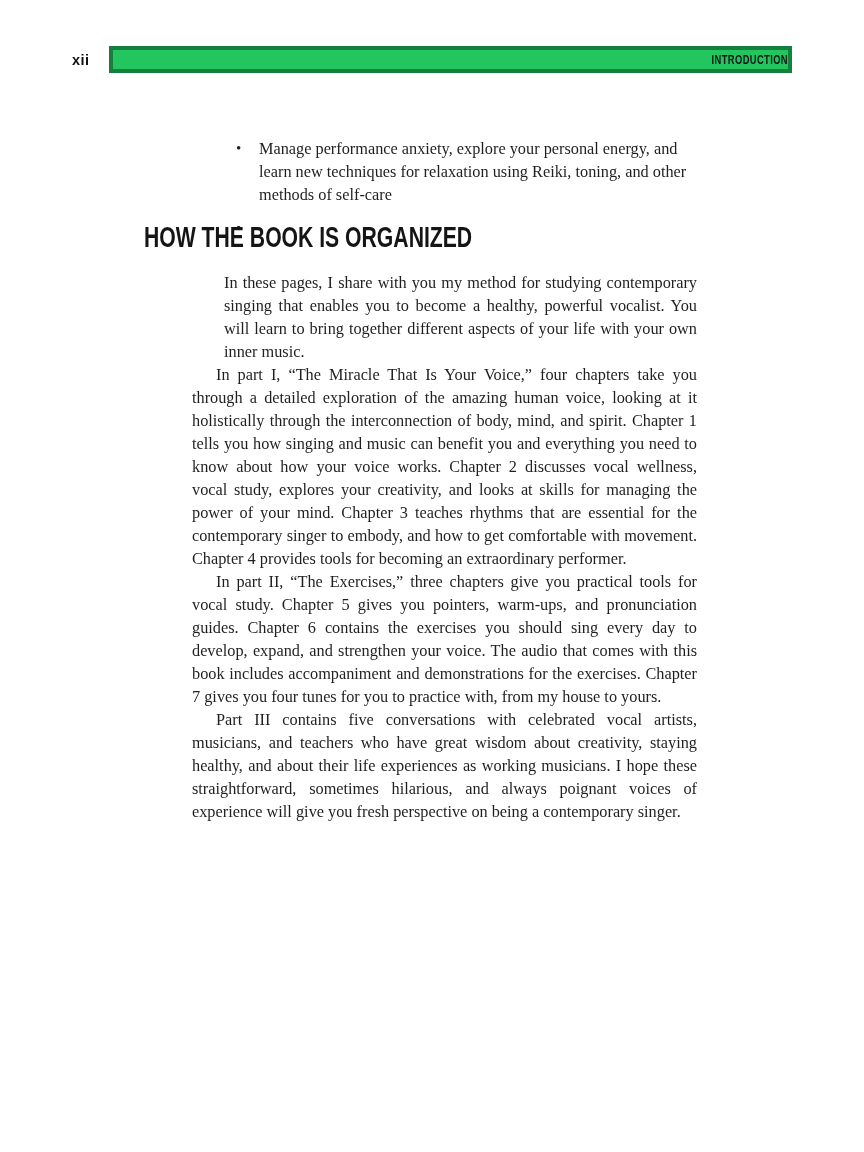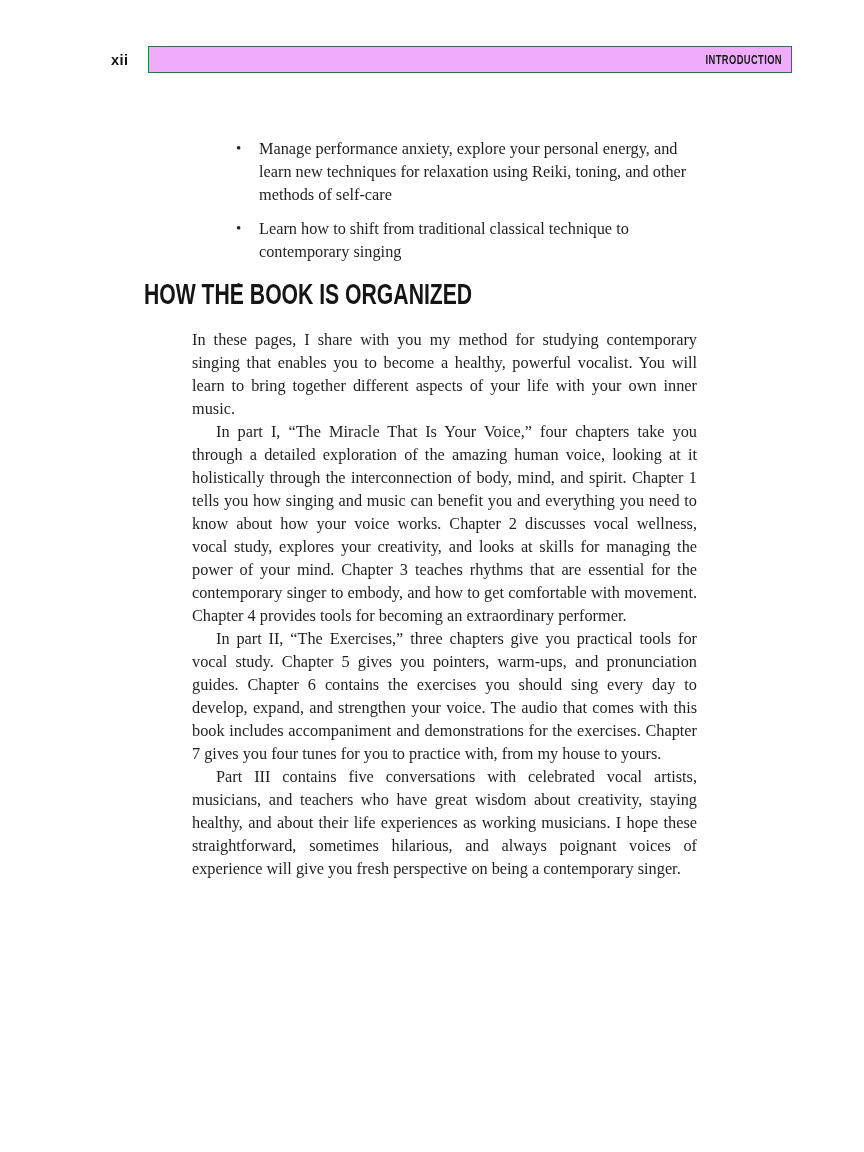--- a/index.html
+++ b/index.html
@@ -21,33 +21,31 @@
     display: flex;
     align-items: center;
   }
   .folio {
     font-family: "Liberation Sans", sans-serif;
     font-weight: bold;
     font-size: 14.5px;
     color: #111111;
     letter-spacing: 0.5px;
     flex: 0 0 auto;
-    margin-left: 39px;
   }
   .rule-box {
     flex: 1 1 auto;
     margin-left: 19px;
     height: 27px;
     box-sizing: border-box;
-    border: 1px solid #15803d;
+    border: 4px solid #15803d;
     display: flex;
     align-items: center;
     justify-content: flex-end;
-    padding-right: 9px;
-    background: #f0abfc;
+    background: #22c55e;
   }
   .running-head {
     font-family: "Liberation Sans", sans-serif;
     font-weight: bold;
     font-size: 12px;
     color: #161616;
     letter-spacing: 0.5px;
     white-space: nowrap;
     transform: scaleX(0.78);
     transform-origin: 100% 50%;
@@ -97,21 +95,21 @@
   }
 
   
   .body-text { margin-top: 19px; }
   .body-text p {
     margin: 0;
     text-align: justify;
     text-indent: 24px;
     hyphens: none;
   }
-  .body-text p.first { text-indent: 0; }
+  .body-text p.first { text-indent: 0; margin-left: 32px; }
 </style>
 </head>
 <body>
 
 <div class="page">
 
   <div class="header">
     <span class="folio">xii</span>
     <div class="rule-box">
       <span class="running-head">INTRODUCTION</span>
@@ -120,21 +118,20 @@
 
   <div class="content">
 
     <ul class="bullets">
       <li>
         <span class="bullet-marker">•</span>
         <span>Manage performance anxiety, explore your personal energy, and learn new techniques for relaxation using Reiki, toning, and other methods of self-care</span>
       </li>
       <li>
         <span class="bullet-marker">•</span>
-        <span>Learn how to shift from traditional classical technique to contemporary singing</span>
       </li>
       <li>
         <span class="bullet-marker">•</span>
       </li>
     </ul>
 
     <h1 class="section-heading">HOW THE BOOK IS ORGANIZED</h1>
 
     <div class="body-text">
       <p class="first">In these pages, I share with you my method for studying contemporary singing that enables you to become a healthy, powerful vocalist. You will learn to bring together different aspects of your life with your own inner music.</p>

